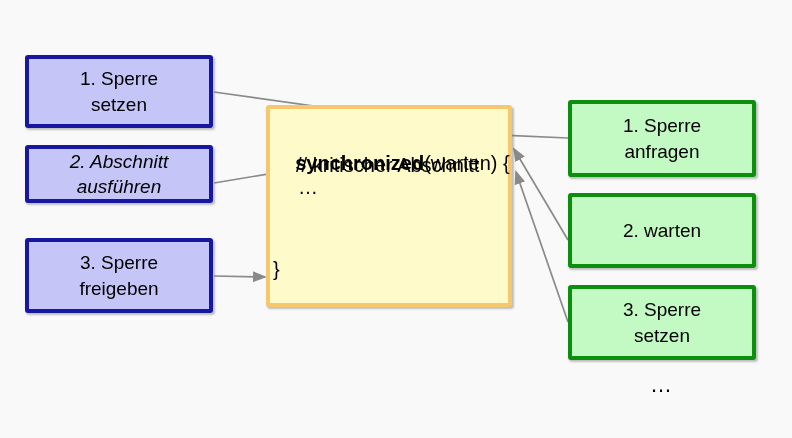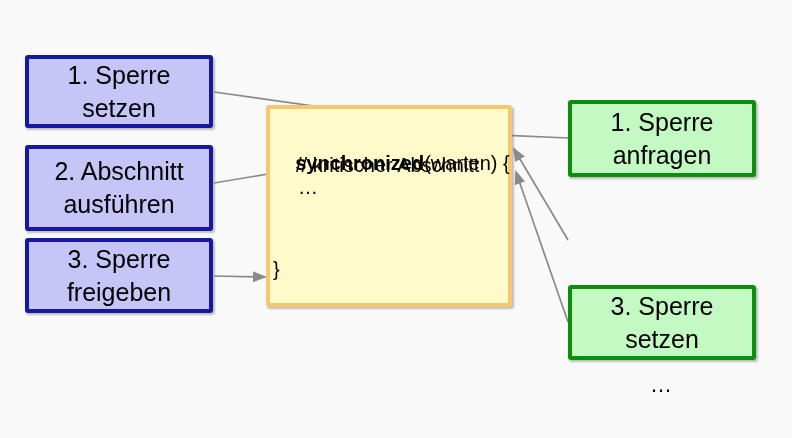--- a/index.html
+++ b/index.html
@@ -21,21 +21,21 @@
     width: 792px; height: 438px;
     pointer-events: none;
   }
   .box {
     position: absolute;
     box-sizing: border-box;
     display: flex;
     align-items: center;
     justify-content: center;
     text-align: center;
-    font-size: 25px;
+    font-size: 19px;
     line-height: 1.32;
     color: #000;
     white-space: pre-line;
     border-radius: 3px;
     box-shadow: 1.5px 2px 2px rgba(120,120,120,0.45);
   }
   .box-left {
     width: 188px;
     background: #c5c5f8;
     border: 4px solid #1717a0;
@@ -89,41 +89,44 @@
     <line x1="214" y1="276" x2="265" y2="277" stroke="#8a8a8a" stroke-width="1.7" marker-end="url(#ah)"></line>
     <line x1="568" y1="138" x2="497" y2="135" stroke="#8a8a8a" stroke-width="1.7" marker-end="url(#ah)"></line>
     <line x1="568" y1="240" x2="514" y2="149" stroke="#8a8a8a" stroke-width="1.7" marker-end="url(#ah)"></line>
     <line x1="568" y1="322" x2="516" y2="172" stroke="#8a8a8a" stroke-width="1.7" marker-end="url(#ah)"></line>
   </svg>
 
   <div class="box box-left" style="left:25px; top:55px; height:73px;">
     <span>1. Sperre
 setzen</span>
   </div>
-  <div class="box box-left" style="left:25px; top:145px; height:86px;">
+  <div class="box box-left" style="left:25px; top:145px; height:58px;font-style:italic;">
     <span>2. Abschnitt
 ausführen</span>
   </div>
   <div class="box box-left" style="left:25px; top:238px; height:75px;">
     <span>3. Sperre
 freigeben</span>
   </div>
 
   <div class="code-box"></div>
   <div class="code-line" style="left:273px; top:130px;">
     <span class="kw">synchronized</span><span>(warten) {</span>
   </div>
   <div class="code-line" style="left:296px; top:154px;">// kritischer Abschnitt</div>
   <div class="code-line" style="left:298px; top:176px;">…</div>
   <div class="code-line" style="left:273px; top:258px;">}</div>
 
   <div class="box box-right" style="left:568px; top:100px; height:77px;">
     <span>1. Sperre
 anfragen</span>
   </div>
+  <div class="box box-right" style="left:568px; top:193px; height:75px;">
+    <span>2. warten</span>
+  </div>
   <div class="box box-right" style="left:568px; top:285px; height:75px;">
     <span>3. Sperre
 setzen</span>
   </div>
 
   <div class="ellipsis-bottom">…</div>
 
 </div>
 
 </body></html>

